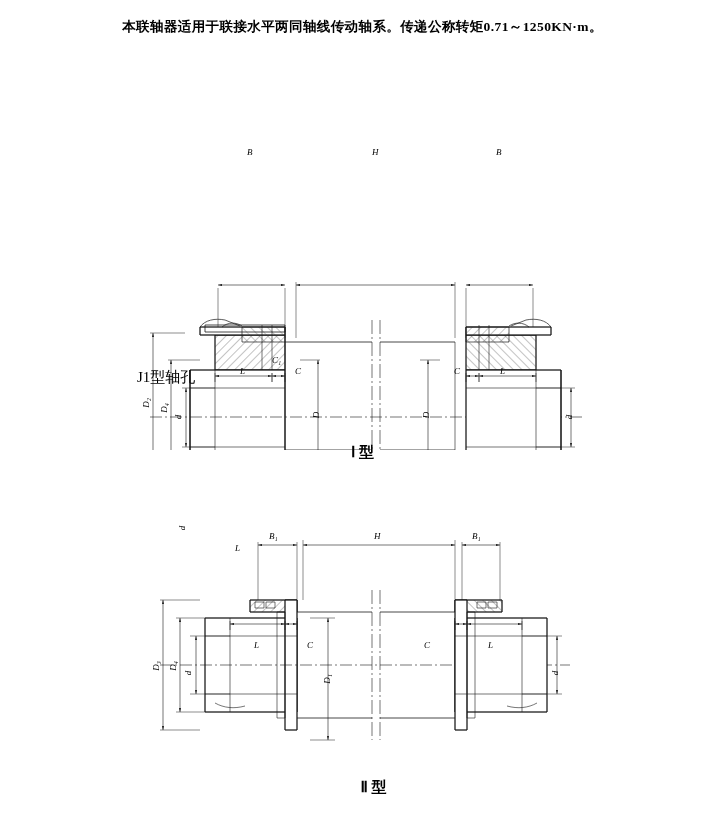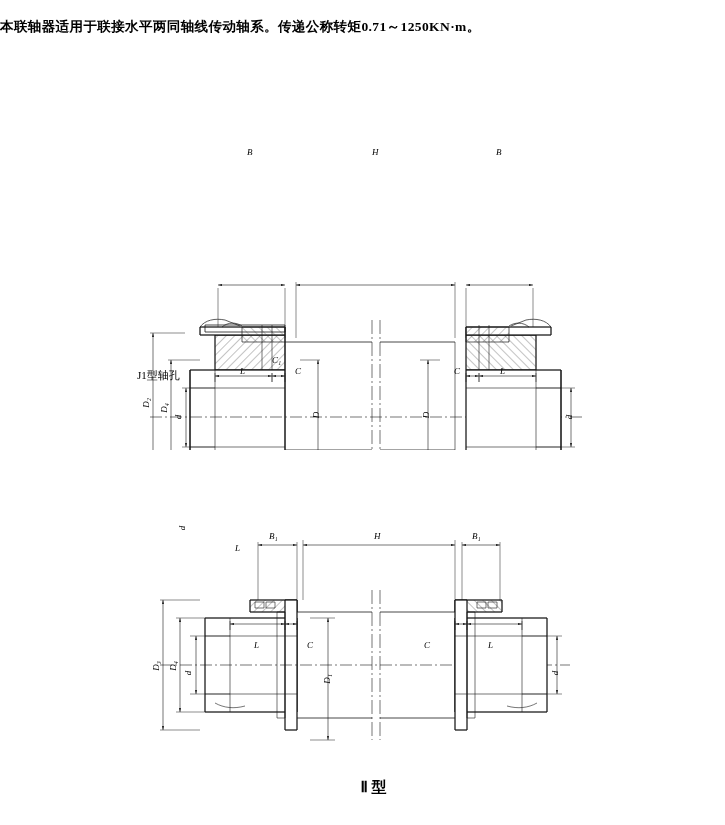--- a/index.html
+++ b/index.html
@@ -19,20 +19,21 @@
     position: absolute;
     left: 0; top: 0;
     width: 725px;
     height: 825px;
   }
   .header-text {
     position: absolute;
     left: 0;
     top: 18px;
     width: 725px;
+    text-align: center;
     font-size: 13.5px;
     font-weight: bold;
     letter-spacing: 0.4px;
     font-family: "Liberation Serif", serif;
   }
   .fig-caption {
     position: absolute;
     width: 725px;
     text-align: center;
     font-size: 15px;
@@ -49,21 +50,21 @@
     font-style: italic;
     color: #000;
     white-space: nowrap;
   }
   .dim-label.vert {
     transform: rotate(-90deg);
     transform-origin: 50% 50%;
   }
   .note-label {
     position: absolute;
-    font-size: 11px;
+    font-size: 15px;
     font-family: "Liberation Serif", serif;
     white-space: nowrap;
   }
   svg { display: block; }
   .drawing {
     position: absolute;
   }
   #fig1 { left: 0px; top: 120px; }
   #fig2 { left: 0px; top: 500px; }
 </style>
@@ -263,20 +264,21 @@
   <div class="dim-label vert" style="left:423px; top:410px;">D</div>
   <div class="dim-label" style="left:454px; top:366px;">C</div>
   <div class="dim-label" style="left:500px; top:366px;">L</div>
   <div class="dim-label vert" style="left:567px; top:412px;">d</div>
 
   <div class="note-label" style="left:137px; top:368px;">J1型轴孔</div>
   <div class="dim-label" style="left:272px; top:355px;">C₁</div>
   <div class="dim-label vert" style="left:180px; top:523px;">d</div>
   <div class="dim-label" style="left:235px; top:543px;">L</div>
 
+  <div class="fig-caption fig1-caption">Ⅰ 型</div>
 
   <div class="drawing" id="fig2">
     <svg width="725" height="270" viewBox="0 0 725 270">
       <defs>
         <pattern id="hatchA2" width="6" height="6" patternTransform="rotate(45)" patternUnits="userSpaceOnUse">
           <line x1="0" y1="0" x2="0" y2="6" stroke="#333" stroke-width="0.7"></line>
         </pattern>
         <pattern id="hatchB2" width="6" height="6" patternTransform="rotate(-45)" patternUnits="userSpaceOnUse">
           <line x1="0" y1="0" x2="0" y2="6" stroke="#333" stroke-width="0.7"></line>
         </pattern>

